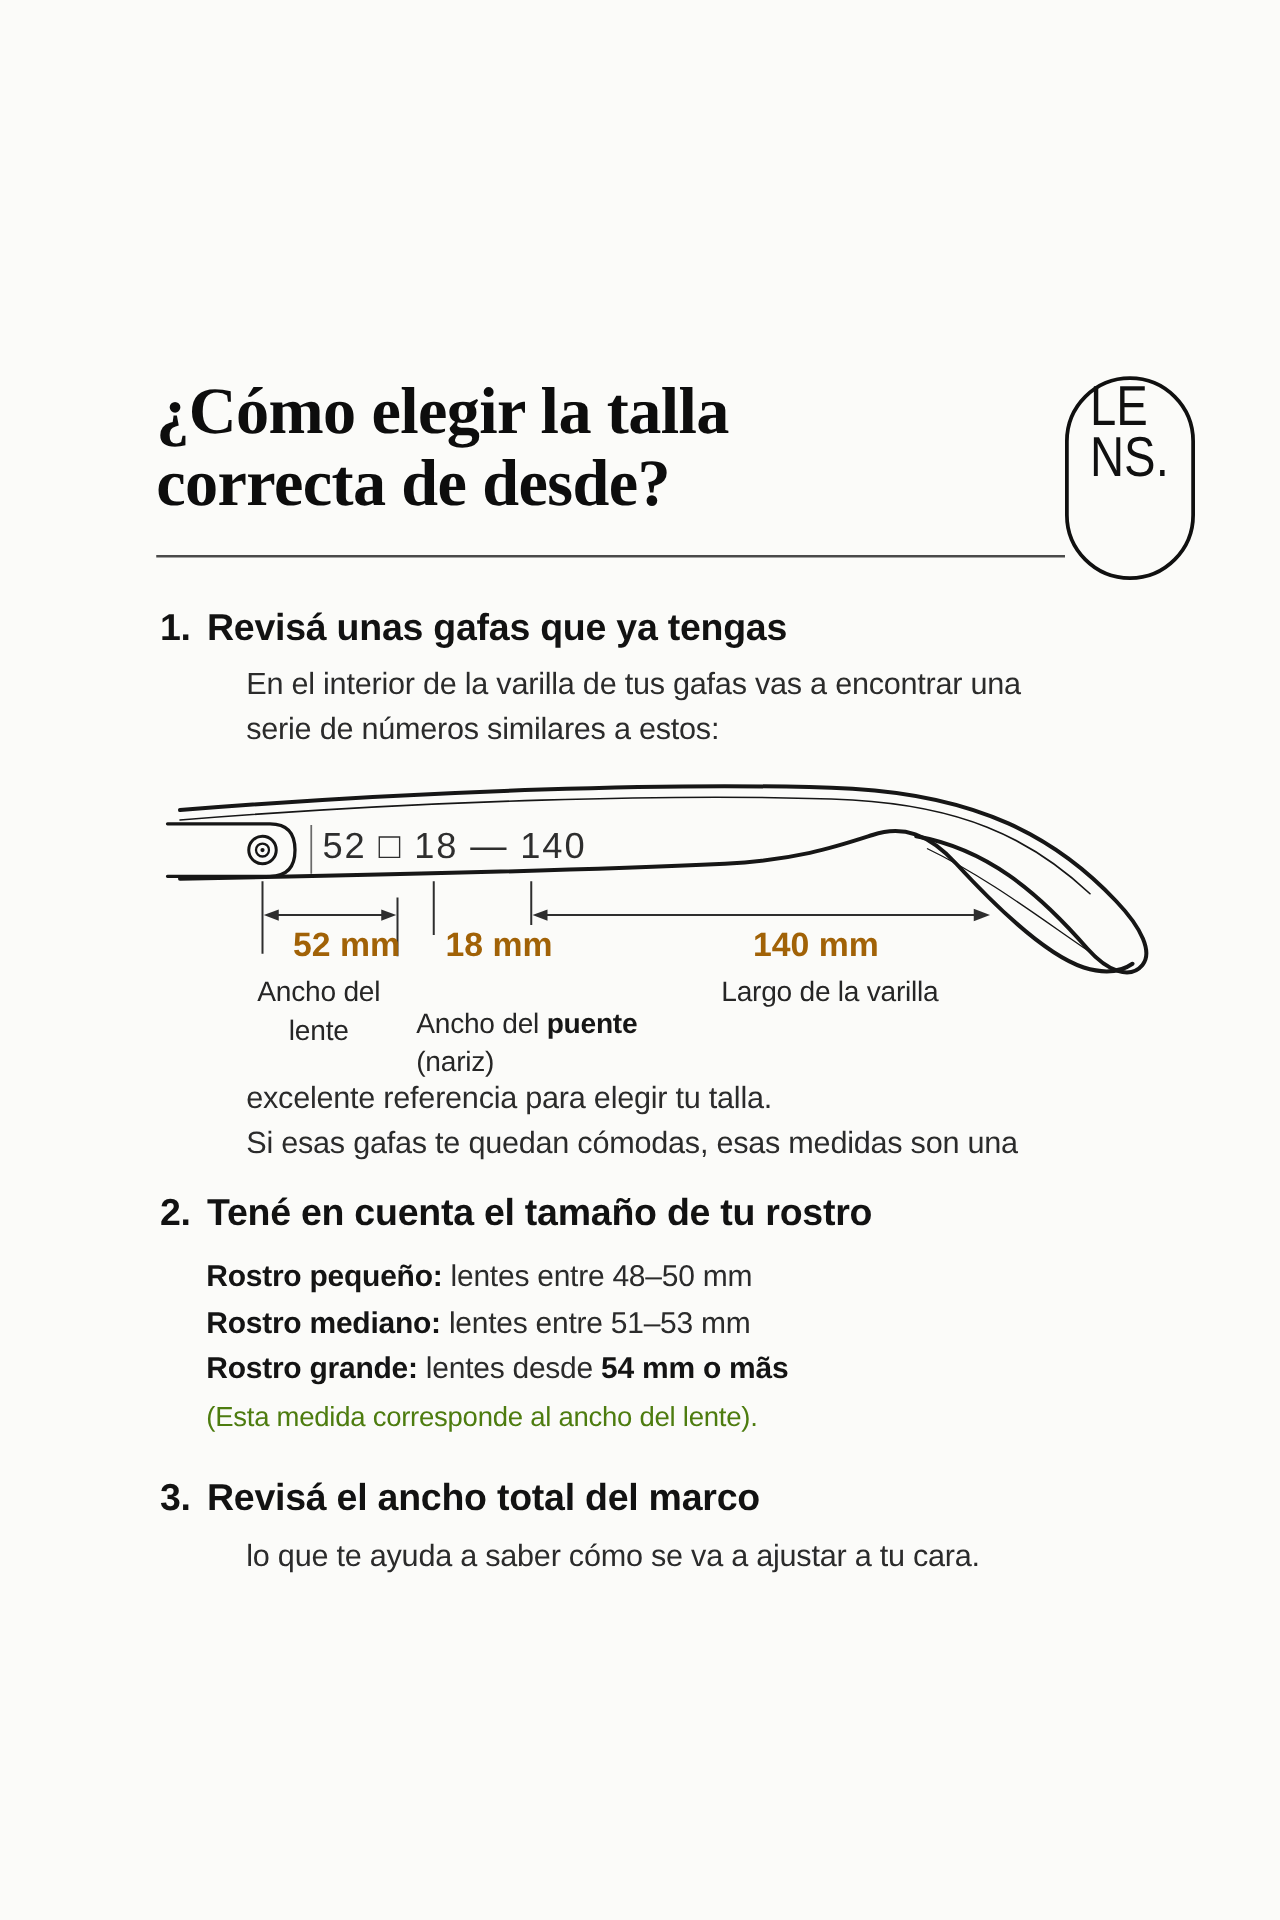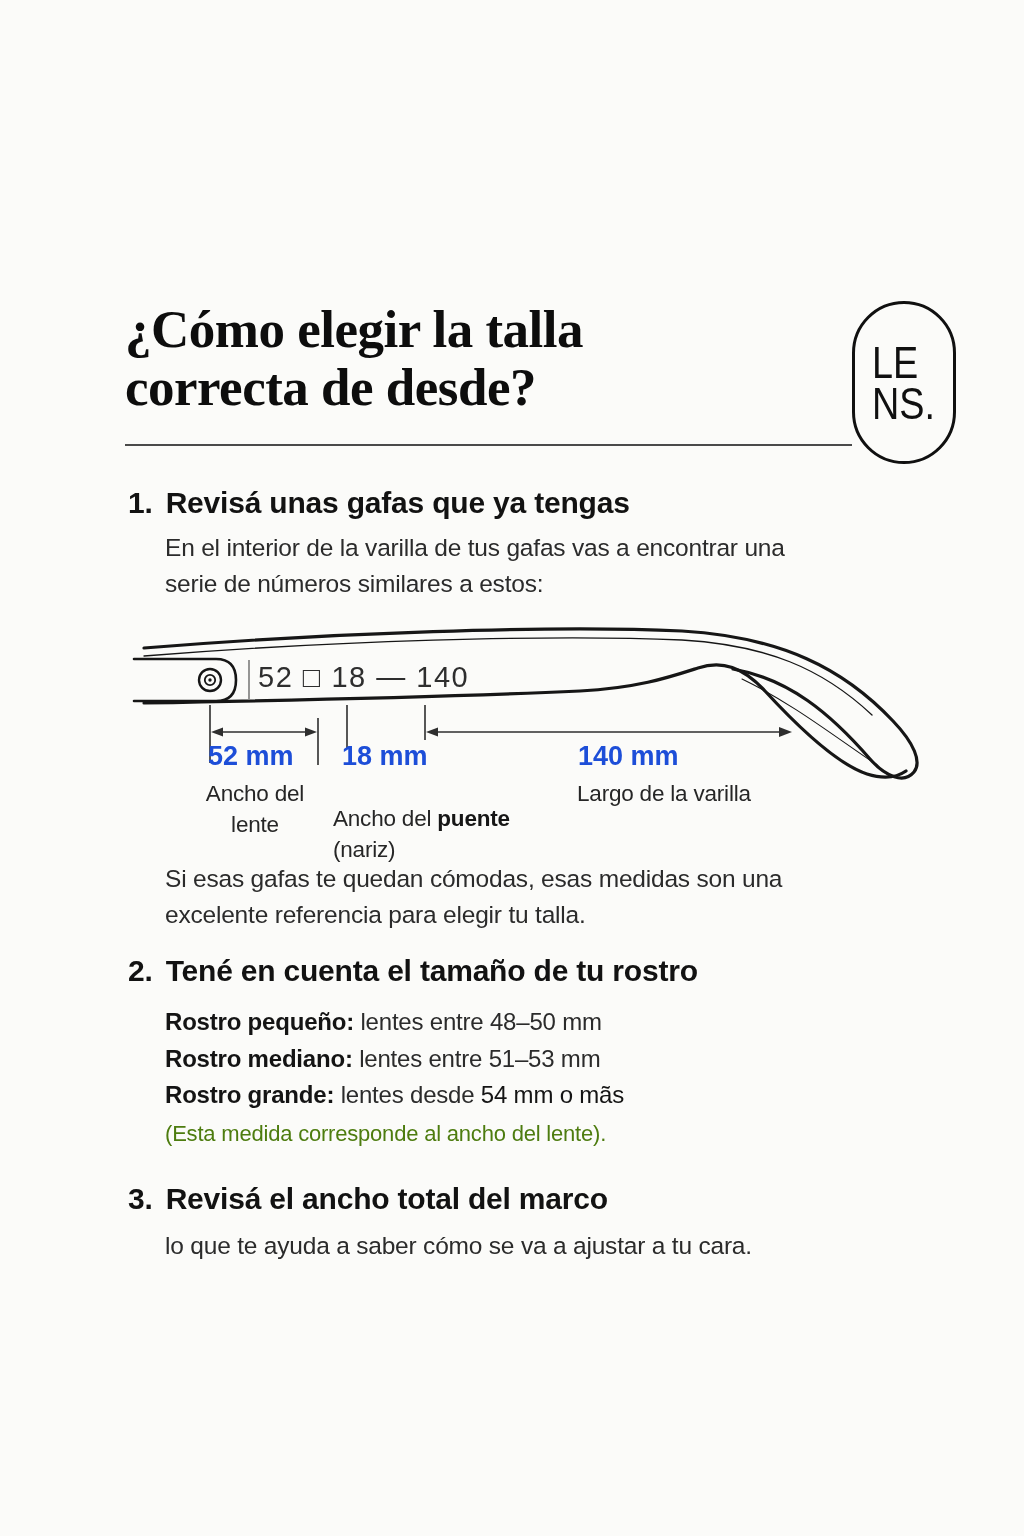--- a/index.html
+++ b/index.html
@@ -38,21 +38,20 @@
   }
   .logo {
     position: absolute;
     left: 852px;
     top: 301px;
     width: 104px;
     height: 163px;
     border: 3px solid #101010;
     border-radius: 60px;
     display: flex;
-    align-items: center;
     justify-content: center;
     background: #fbfbf9;
   }
   .logo-text {
     display: flex;
     flex-direction: column;
     align-items: flex-start;
     transform: scaleX(0.84);
     transform-origin: center;
     font-size: 45px;
@@ -78,21 +77,21 @@
   
   .par {
     position: absolute;
     left: 165px;
     font-size: 24.5px;
     line-height: 36px;
     letter-spacing: -0.2px;
     color: #2b2b2b;
     white-space: nowrap;
   }
-  .par div { white-space: nowrap; }
+  .par div { white-space: nowrap; margin-left: 32px; }
 
   
   .diagram {
     position: absolute;
     left: 130px;
     top: 615px;
     width: 800px;
     height: 235px;
   }
   .diagram svg { position: absolute; left: 0; top: 0; }
@@ -103,22 +102,22 @@
     font-size: 29px;
     letter-spacing: 1.5px;
     color: #2e2e2e;
     white-space: nowrap;
   }
   .meas-value {
     position: absolute;
     top: 126px;
     font-size: 27px;
     font-weight: 700;
-    color: #1d4ed8;
-    text-align: left;
+    color: #a16207;
+    text-align: right;
     white-space: nowrap;
   }
   .meas-label {
     position: absolute;
     top: 163px;
     font-size: 22.5px;
     line-height: 31px;
     color: #262626;
     letter-spacing: -0.2px;
   }
@@ -135,21 +134,21 @@
     position: absolute;
     left: 165px;
     top: 1004px;
     font-size: 24px;
     line-height: 36.5px;
     letter-spacing: -0.2px;
     color: #2b2b2b;
     white-space: nowrap;
   }
   .face-list .lbl { font-weight: 700; color: #141414; }
-  .face-list .bold-run { font-weight: 400; color: #141414; margin-top: 46px; }
+  .face-list .bold-run { font-weight: 700; color: #141414; margin-top: 46px; }
   .note {
     position: absolute;
     left: 165px;
     top: 1121px;
     font-size: 22px;
     letter-spacing: -0.2px;
     color: #4d7c0f;
     white-space: nowrap;
   }
 </style>
@@ -228,22 +227,22 @@
       <div>lente</div>
     </div>
     <div class="meas-label ml-b">
       <div><span>Ancho del </span><span class="bold">puente</span></div>
       <div>(nariz)</div>
     </div>
     <div class="meas-label ml-c">Largo de la varilla</div>
   </div>
 
   <div class="par" style="top:861px;">
+    <div>excelente referencia para elegir tu talla.</div>
     <div>Si esas gafas te quedan cómodas, esas medidas son una</div>
-    <div>excelente referencia para elegir tu talla.</div>
   </div>
 
   <div class="sec-heading" style="left:128px; top:954px;">
     <span class="num">2.</span>
     <span>Tené en cuenta el tamaño de tu rostro</span>
   </div>
 
   <div class="face-list">
     <div>
       <span class="lbl">Rostro pequeño:</span><span> lentes entre 48–50 mm</span><span class="bold-run"></span>

